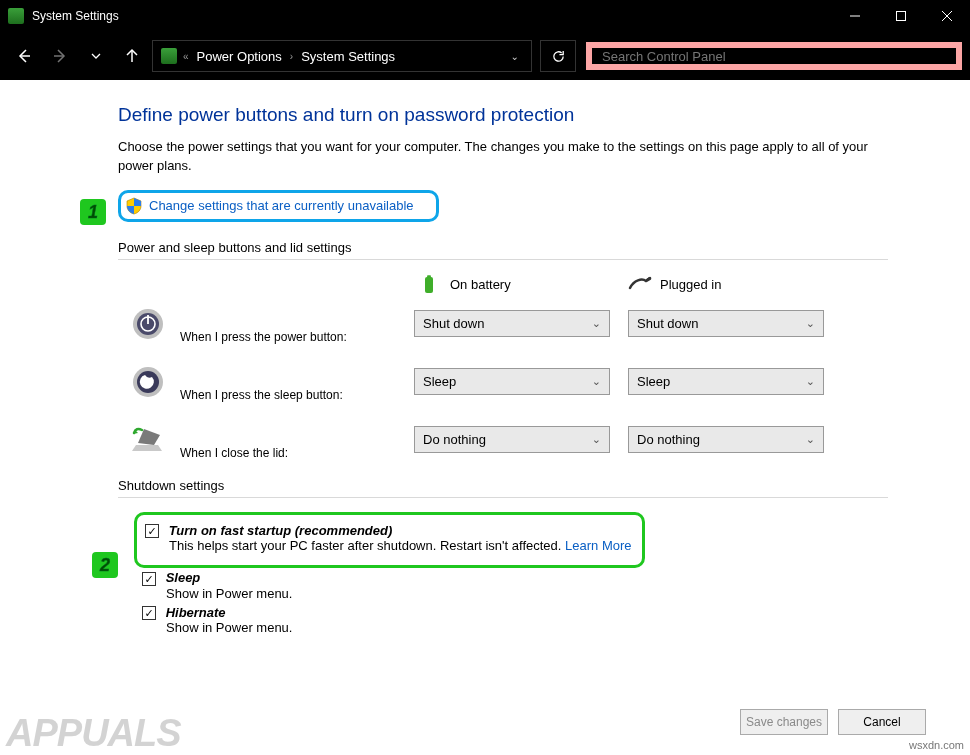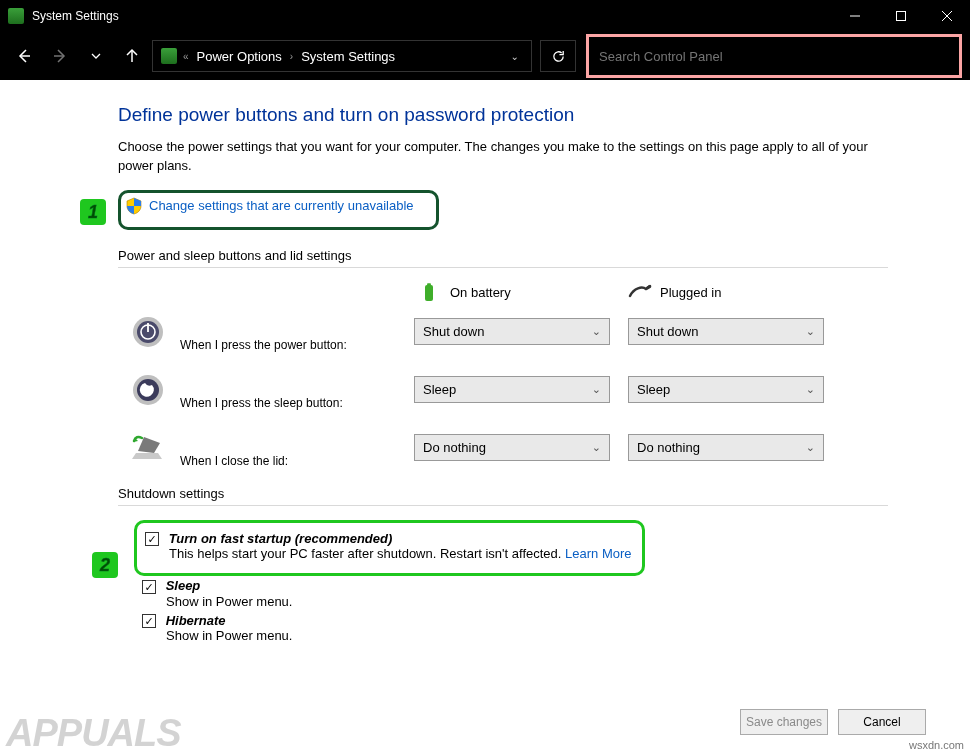--- a/index.html
+++ b/index.html
@@ -12,25 +12,25 @@
 .titlebar .winbtn { width:46px; height:32px; display:flex; align-items:center; justify-content:center; color:#fff; }
 .toolbar { background:#000; height:48px; display:flex; align-items:center; padding:0 8px; gap:4px; }
 .toolbar .nbtn { width:32px; height:32px; display:flex; align-items:center; justify-content:center; color:#fff; }
 .breadcrumb { display:flex; align-items:center; background:#000; height:32px; border:1px solid #333; width:380px; padding:0 4px; color:#fff; }
 .breadcrumb .ico { width:16px; height:16px; background:linear-gradient(180deg,#3a9f3a,#1e6f1e); border-radius:2px; margin:0 4px; }
 .breadcrumb .sep { color:#999; margin:0 2px; font-size:10px; }
 .breadcrumb .crumb { margin: 0 6px; font-size:13px; }
 .breadcrumb .dropdown { margin-left:auto; color:#ccc; font-size:10px; padding:0 8px; }
 .refresh { width:36px; height:32px; display:flex; align-items:center; justify-content:center; color:#fff; border:1px solid #333; margin-left:4px; }
 .search { flex:1; margin-left:6px; }
-.search input { width:100%; height:44px; background:#000; border:3px solid #fca5a5; color:#999; padding:0 10px; font-size:13px; outline:none; }
+.search input { width:100%; height:28px; background:#000; border:6px solid #fca5a5; color:#999; padding:0 10px; font-size:13px; outline:none; }
 .content { padding: 24px 48px 0 118px; color:#000; position:relative; }
 h1 { color:#003399; font-weight:400; font-size:19px; margin:0 0 12px 0; }
 .intro { color:#000; font-size:13px; line-height:1.45; margin-bottom:14px; max-width:770px; }
-.changelink-wrap { border:3px solid #14532d; border-radius:10px; padding:4px 22px 12px 4px; display:inline-flex; align-items:center; margin-bottom:18px; }
+.changelink-wrap { border:3px solid #0ea5e9; border-radius:10px; padding:4px 22px 4px 4px; display:inline-flex; align-items:center; margin-bottom:18px; }
 .shield { width:18px; height:18px; margin-right:6px; display:inline-block; }
 a.link { color:#0a5fc4; text-decoration:none; }
 .section-title { font-size:13px; margin:0 0 4px 0; }
 .sec-hr { border:none; border-top:1px solid #d9d9d9; margin:0 0 14px 0; max-width:770px; }
 .cols-header { display:flex; margin-left:300px; margin-bottom:8px; align-items:center; }
 .col { width:210px; display:flex; align-items:center; gap:10px; }
 .battery-ico, .plug-ico { width:22px; height:22px; display:inline-block; }
 .setting-row { display:flex; align-items:center; margin-bottom:18px; }
 .setting-icon { width:36px; height:36px; margin-left:12px; margin-right:14px; display:flex; align-items:center; justify-content:center; }
 .setting-label { width:234px; font-size:12px;margin-top:26px; }

